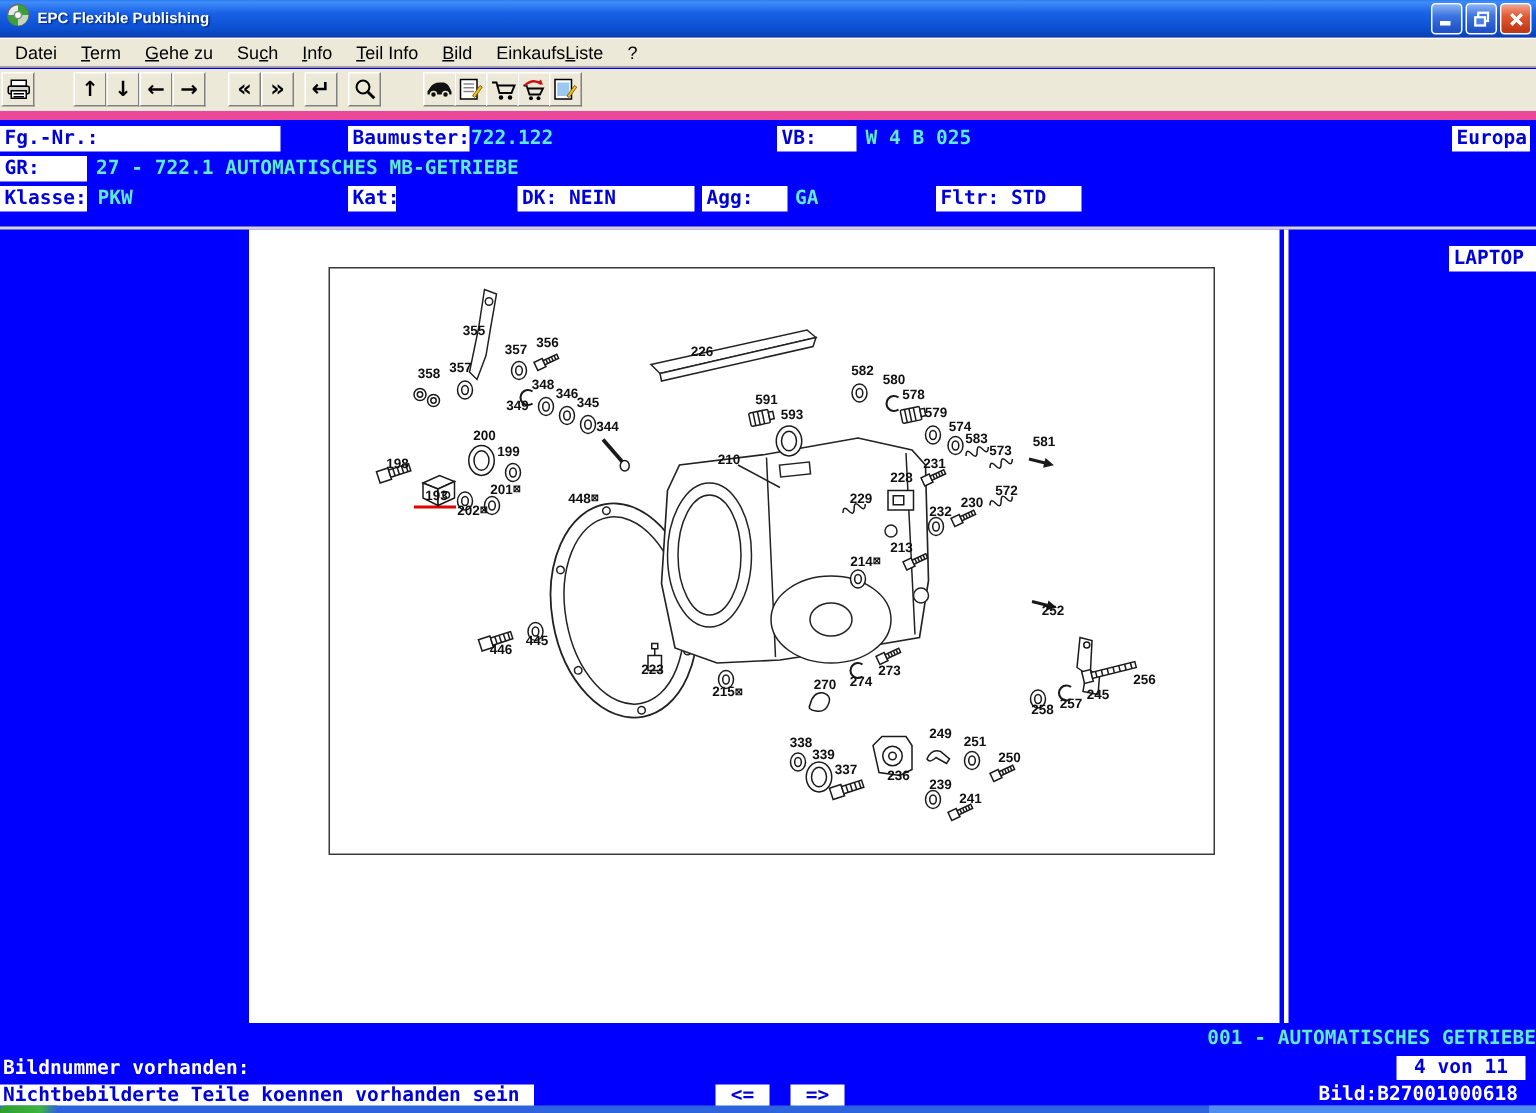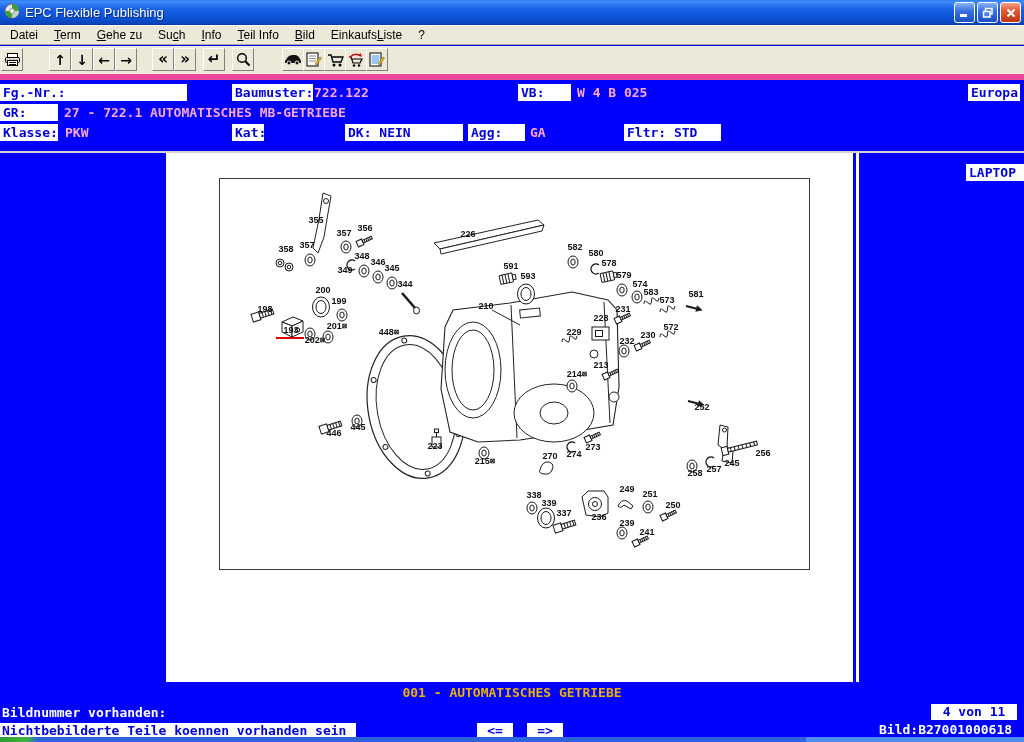--- a/index.html
+++ b/index.html
@@ -1,21 +1,21 @@
 <!DOCTYPE html>
 <html><head>
 <meta charset="utf-8">
 <style>
   html,body{margin:0;padding:0;width:1024px;height:742px;overflow:hidden;background:#0000FE;
     font-family:"Liberation Sans", sans-serif; position:relative;}
   
   .titlebar{position:absolute;top:0;left:0;width:1024px;height:25px;
     background:linear-gradient(180deg,#2A7EF4 0%,#3F8CF8 6%,#1961E6 35%,#0C50D2 75%,#0A44B8 95%,#0838A0 100%);
     display:flex;align-items:center;padding-left:4px;box-sizing:border-box;}
-  .title-text{color:#fff;font-weight:normal;font-size:13px;margin-left:5px;text-shadow:1px 1px 1px #00287a;}
+  .title-text{color:#fff;font-weight:bold;font-size:10px;margin-left:5px;text-shadow:1px 1px 1px #00287a;}
   .tb-btns{position:absolute;right:3px;top:2px;display:flex;}
   .wbtn{width:21px;height:21px;border-radius:3px;border:1px solid #fff;display:inline-flex;
     align-items:center;justify-content:center;margin-left:2px;box-sizing:border-box;}
   .wbtn.min,.wbtn.max{background:linear-gradient(180deg,#8BB4F2 0%,#3C74E0 40%,#2053C8 90%);}
   .wbtn.close{background:linear-gradient(180deg,#F2A48C 0%,#E25A35 40%,#C23A18 90%);}
   
   .menubar{position:absolute;top:25px;left:0;width:1024px;height:20px;background:#ECE9D8;
     border-bottom:1px solid #ACA899;box-shadow:inset 0 1px 0 #fff;font-size:12px;color:#000;
     padding-left:2px;box-sizing:border-box;white-space:nowrap;}
   .menu-item{display:inline-block;padding:3px 8px 2px 8px;}
@@ -24,30 +24,30 @@
   .tbtn{position:absolute;top:2px;width:22px;height:23px;background:#ECE9D8;
     border:1px solid;border-color:#fff #808080 #808080 #fff;
     display:flex;align-items:center;justify-content:center;box-sizing:border-box;}
   .tbtn .gl{font-size:14px;font-weight:bold;color:#000;line-height:1;font-family:"DejaVu Sans",sans-serif;}
   
   .header{position:absolute;top:74px;left:0;width:1024px;height:77px;background:#0000FE;
     border-top:6px solid #ec4899;box-sizing:border-box;
     font-family:"DejaVu Sans Mono",monospace;font-weight:bold;font-size:13px;}
   .hbox{position:absolute;height:17px;line-height:17px;background:#fff;color:#0000D8;
     padding-left:3px;box-sizing:border-box;white-space:pre;}
-  .htext{position:absolute;height:17px;line-height:17px;color:#f9a8d4;white-space:pre;}
+  .htext{position:absolute;height:17px;line-height:17px;color:#5eead4;white-space:pre;}
   
   .client-edge{position:absolute;top:151px;left:0;width:1024px;height:2px;background:#D8D4CC;}
   .panel{position:absolute;top:153px;left:166px;width:687px;height:529px;background:#fff;}
   .scroll-strip{position:absolute;top:153px;left:856px;width:3px;height:529px;background:#fff;}
   .frame{position:absolute;top:178px;left:219px;width:589px;height:390px;border:1px solid #3A3A3A;background:#fff;}
   .plabel{font-family:"Liberation Sans",sans-serif;font-weight:bold;font-size:9px;fill:#111;}
   
   .bluefoot{font-family:"DejaVu Sans Mono",monospace;font-weight:bold;font-size:13px;}
-  .caption{position:absolute;top:685px;left:0;width:1024px;text-align:center;color:#eab308;}
+  .caption{position:absolute;top:685px;left:0;width:1024px;text-align:right;color:#5eead4;}
   .prompt{position:absolute;top:705px;left:2px;color:#fff;}
   .page-ind{position:absolute;top:704px;left:931px;width:86px;height:16px;line-height:16px;
     background:#fff;color:#0000D8;text-align:center;}
   .note{position:absolute;top:723px;left:0;width:356px;height:15px;line-height:15px;
     background:#fff;color:#0000D8;padding-left:2px;box-sizing:border-box;}
   .navbtn{position:absolute;top:723px;width:36px;height:15px;line-height:15px;background:#fff;
     color:#0000D8;text-align:center;}
   .nav-prev{left:477px;}
   .nav-next{left:527px;}
   .image-id{position:absolute;top:722px;left:879px;color:#fff;}

